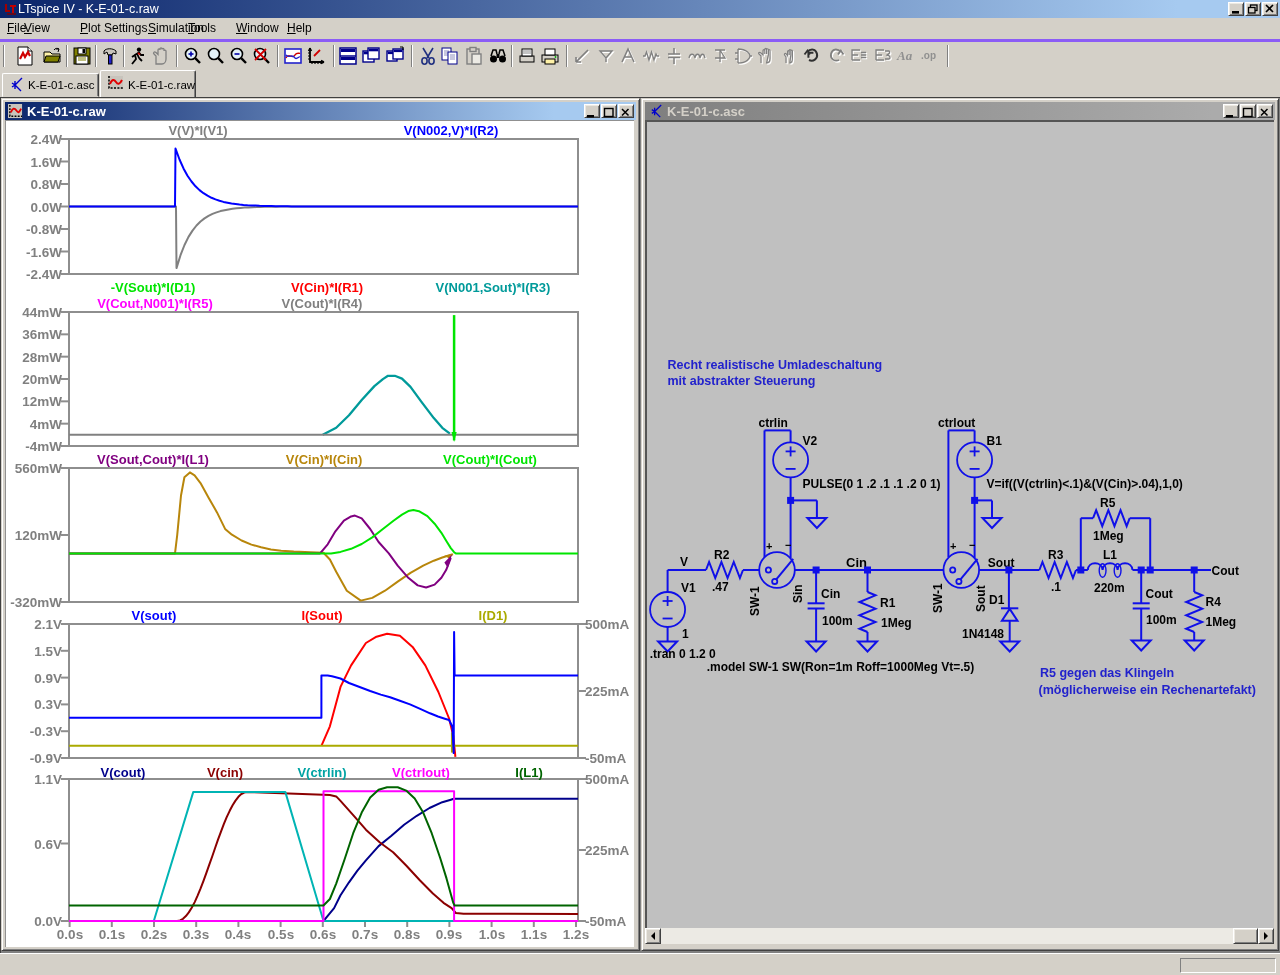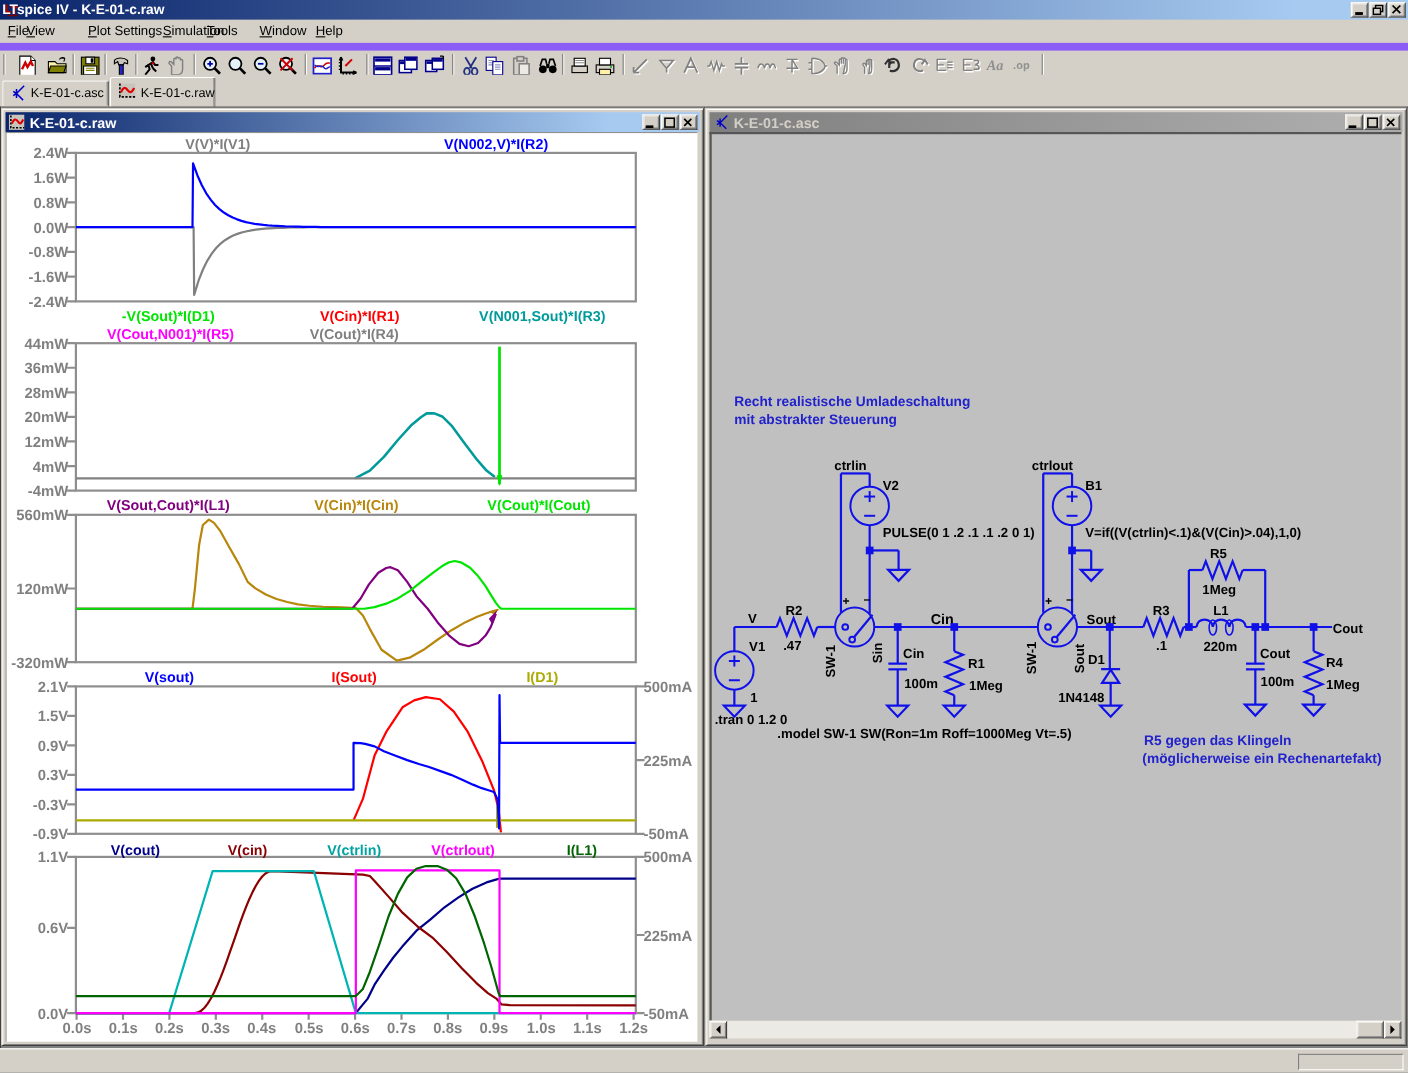--- a/index.html
+++ b/index.html
@@ -1,29 +1,29 @@
 <!DOCTYPE html>
 <html><head>
 <meta charset="utf-8">
 <style>
   * { margin:0; padding:0; box-sizing:border-box; }
   html,body { width:1280px; height:975px; overflow:hidden; }
   body { font-family:"Liberation Sans", sans-serif; background:#D4D0C8; position:relative; }
   .abs { position:absolute; }
   .titlebar { left:0; top:0; width:1280px; height:18px;
     background:linear-gradient(to right,#0A246A 0%,#A6CAF0 92%); }
-  .titletext { position:absolute; left:2px; top:2px; color:#fff; font-weight:bold; font-size:12.5px; }
+  .titletext { position:absolute; left:18px; top:2px; color:#fff; font-weight:normal; font-size:12.5px; }
   .winbtn { position:absolute; top:2px; width:16px; height:14px; background:#D4D0C8;
     border:1px solid; border-color:#fff #404040 #404040 #fff; box-shadow:inset 1px 1px 0 #ece9e2, inset -1px -1px 0 #808080;
     font-size:10px; text-align:center; line-height:12px; color:#000; font-weight:bold; }
   .menubar { left:0; top:18px; width:1280px; height:21px; background:#D4D0C8; font-size:12px; color:#000; white-space:nowrap; }
   .menubar span { position:absolute; top:3px; }
   .menubar u { text-decoration:underline; }
   .toolbar { left:0; top:39px; width:1280px; height:29px; background:#D4D0C8;
-    border-top:7px solid #8b5cf6; }
+    border-top:3px solid #8b5cf6; }
   .tsep { position:absolute; top:3px; width:2px; height:22px; border-left:1px solid #808080; border-right:1px solid #fff; }
   .ticon { position:absolute; top:4px; width:20px; height:20px; }
   .tabbar { left:0; top:68px; width:1280px; height:29px; background:#D4D0C8; }
   .statusbar { left:0; top:953px; width:1280px; height:22px; background:#D4D0C8; border-top:1px solid #fff; }
   .statusbox { position:absolute; left:1180px; top:4px; width:96px; height:15px;
     border:1px solid; border-color:#808080 #fff #fff #808080; }
   
   .mdiwin { position:absolute; background:#D4D0C8;
     border:1px solid; border-color:#D4D0C8 #404040 #404040 #D4D0C8;
     box-shadow:inset 1px 1px 0 #fff, inset -1px -1px 0 #808080; padding:2px; }

